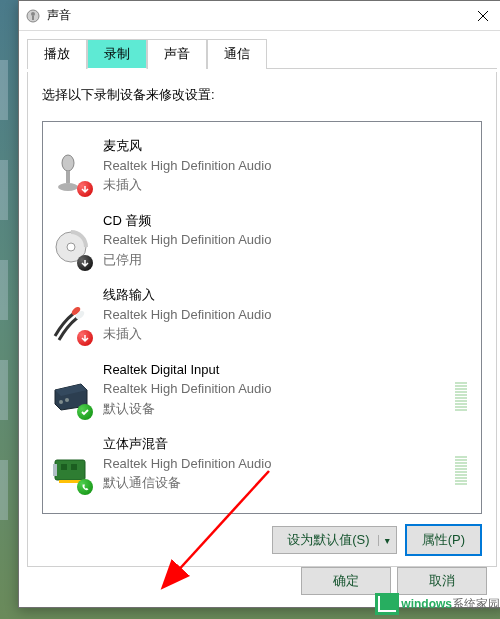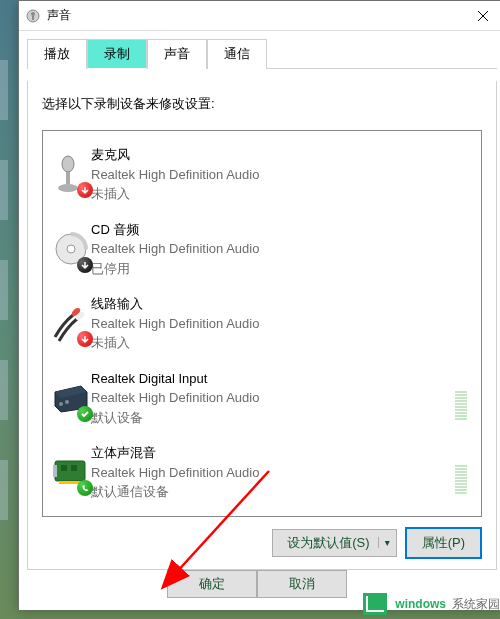--- a/index.html
+++ b/index.html
@@ -62,21 +62,21 @@
     flex: 1;
     background: #ffffff;
     padding: 8px 8px 12px 8px;
     display: flex;
     flex-direction: column;
     position: relative;
   }
   .tabs {
     display: flex;
     border-bottom: 1px solid #d0d0d0;
-    margin-bottom: 12px;
+    margin-bottom: 3px;
   }
   .tab {
     padding: 5px 16px 5px 16px;
     border: 1px solid #d0d0d0;
     border-bottom: none;
     margin-right: 0;
     margin-bottom: -1px;
     background: #ffffff;
     position: relative;
     cursor: default;
@@ -105,22 +105,23 @@
 
   .device-list {
     flex: 1;
     border: 1px solid #828790;
     background: #ffffff;
     overflow-y: auto;
     padding: 6px 4px;
   }
   .device {
     display: flex;
-    align-items: center;
+    align-items: flex-end;
     padding: 8px 4px 8px 4px;
+    gap: 12px;
     cursor: default;
   }
   .dev-icon-wrap {
     position: relative;
     width: 40px;
     height: 44px;
     flex: 0 0 40px;
     display:flex; align-items:center; justify-content:center;
   }
   .status-badge {
@@ -167,35 +168,36 @@
     display:inline-flex; align-items:center; justify-content:center;
     cursor: default;
   }
   .btn.disabled { color:#9e9e9e; background:#f0f0f0; border-color:#d0d0d0; }
   .btn-dd { padding-right:6px; }
   .btn-dd .caret { margin-left:8px; border-left:1px solid #adadad; padding-left:6px; font-size:10px;}
   .btn.focus { border:2px solid #0078d7; padding:14px 15px; }
 
   .dialog-buttons {
     display: flex;
-    justify-content: center;
+    justify-content: flex-end;
+    gap: 6px;
     padding: 0 10px 0 0;
     margin-top: 0;
   }
   .dialog-buttons .btn { width: 90px; }
 
   .arrow-svg { position:absolute; left:130px; top:430px; width:130px; height:140px; pointer-events:none; z-index:30;}
 
   .watermark {
     position: absolute;
     right: 0;
     bottom: 4px;
     font-size: 12px;
     color: #666;
-    display:flex; align-items:center; gap:6px;
+    display:flex; align-items:center; gap:0;
     z-index: 50;
   }
   .wm-w {
     display:inline-block;
     width:24px; height:22px;
     background:#27ae60;
     position:relative;
     margin-right:2px;
   }
   .wm-w::before{

